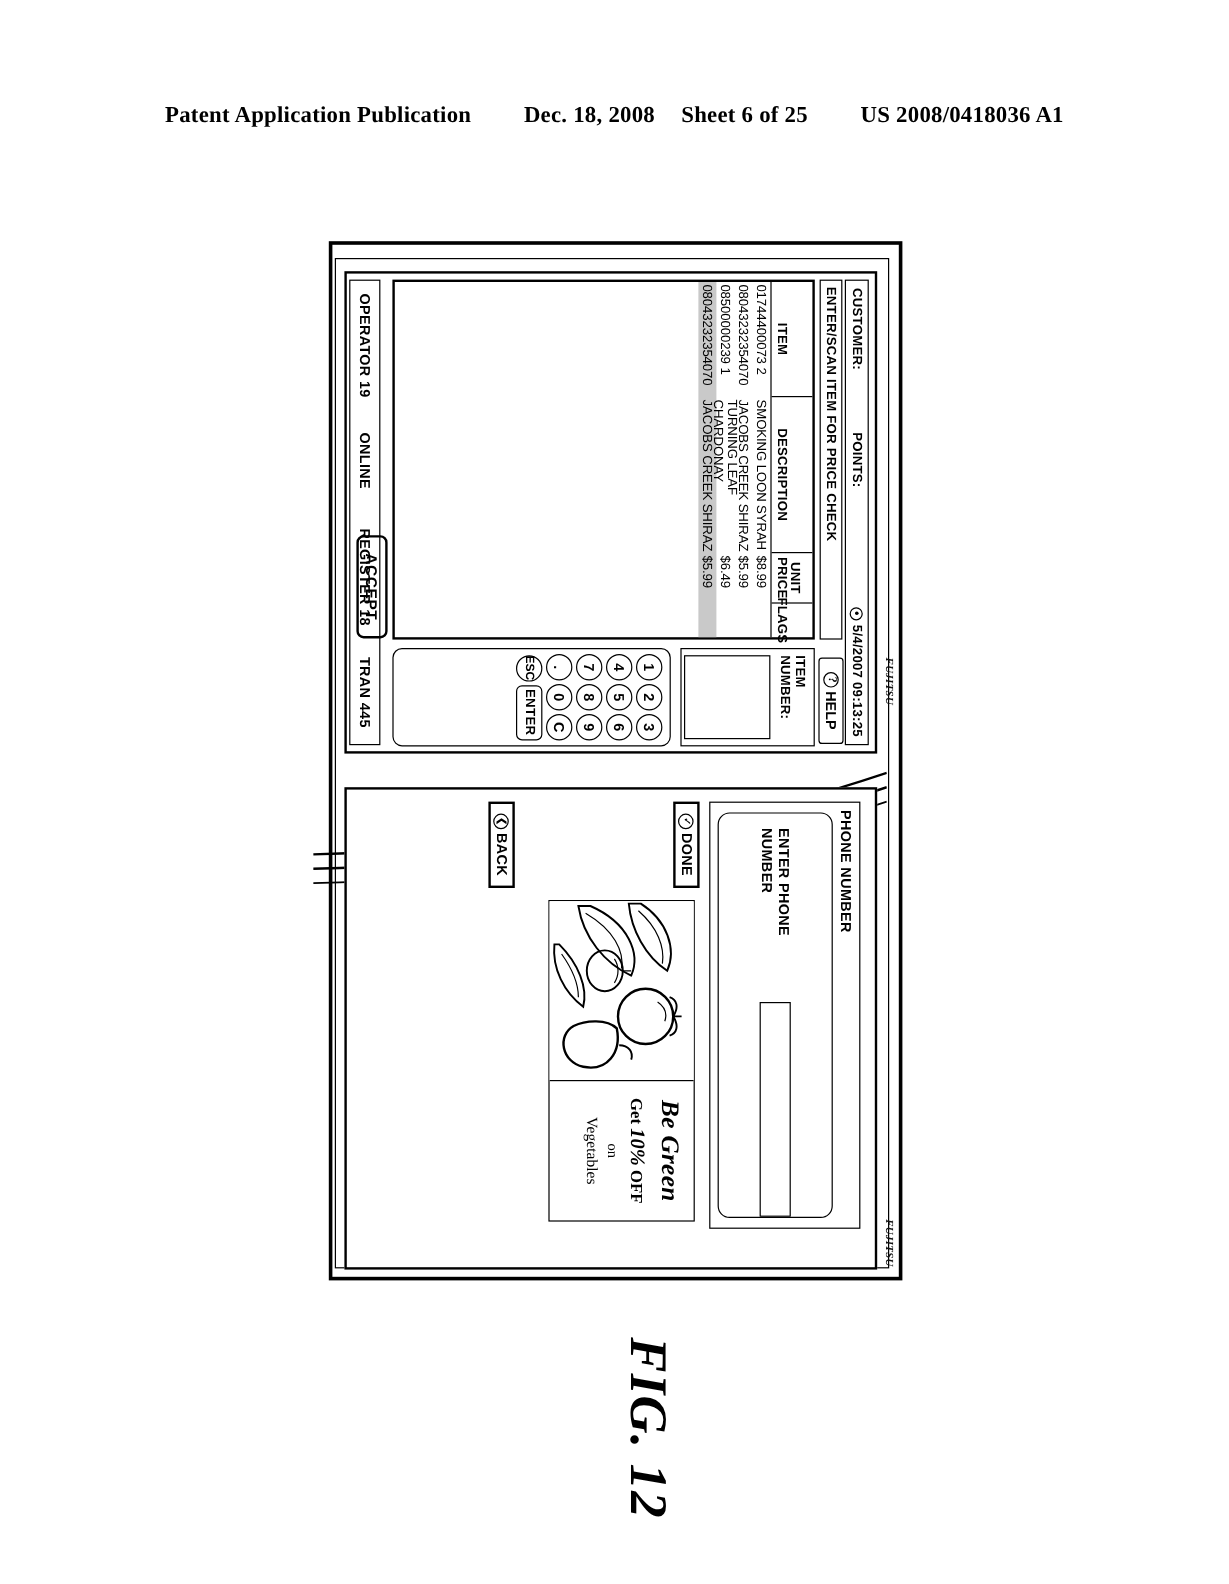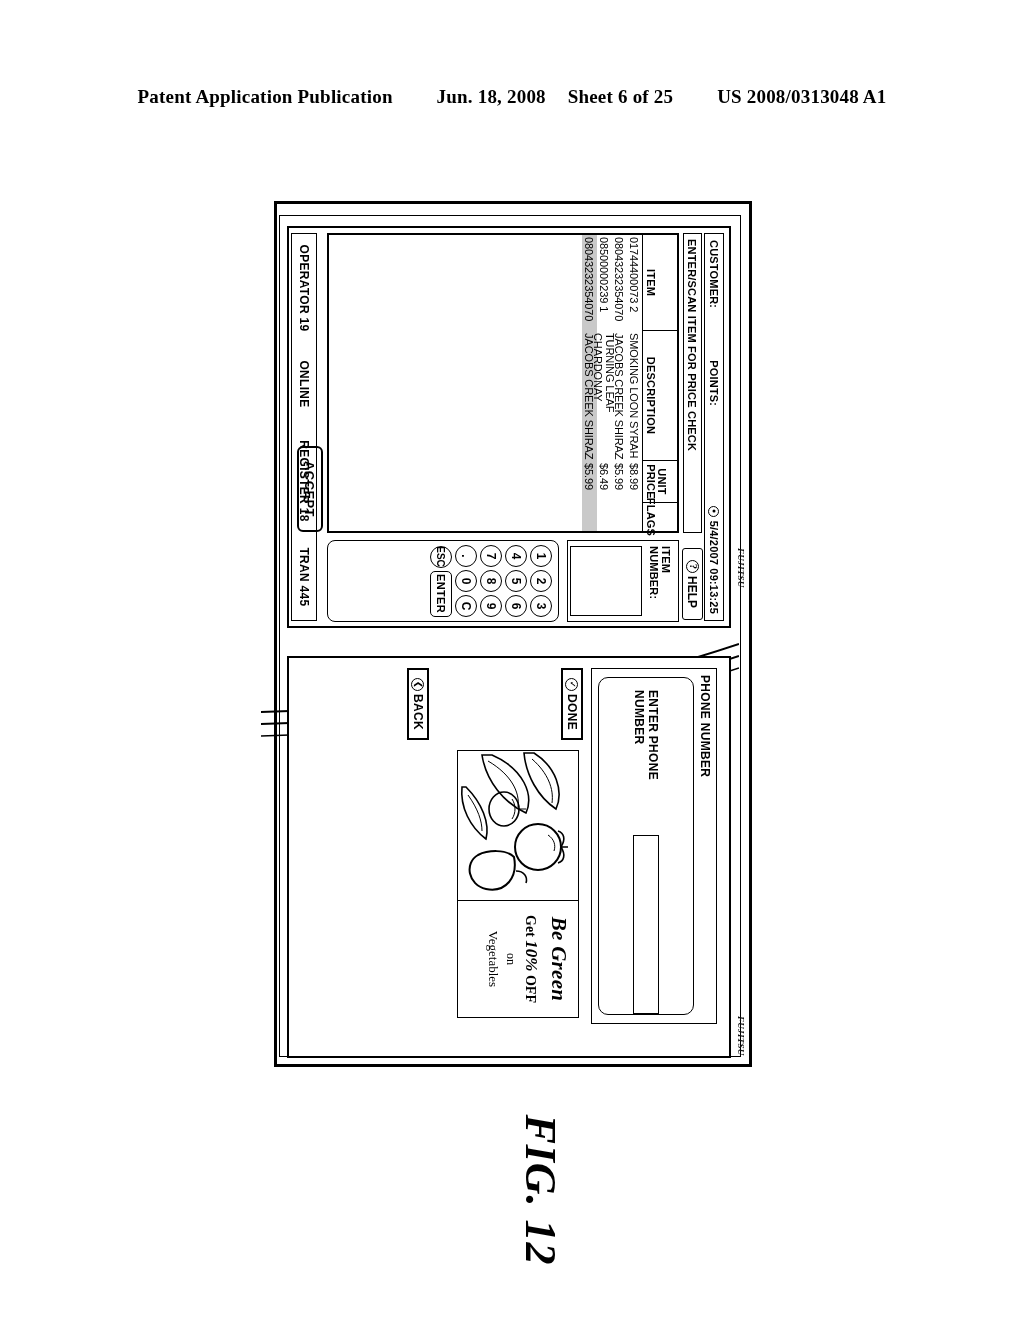--- a/index.html
+++ b/index.html
@@ -500,25 +500,25 @@
     font-family: "Liberation Serif", serif;
     font-size: 13px;
   }
 </style>
 </head>
 <body>
 
 <div id="patent-header">
   <span>Patent Application Publication</span>
   <span class="hdr-gap-1"></span>
-  <span>Jun. 18, 2008</span>
+  <span>Dec. 18, 2008</span>
   <span class="hdr-gap-2"></span>
   <span>Sheet 6 of 25</span>
   <span class="hdr-gap-3"></span>
-  <span>US 2008/0313048 A1</span>
+  <span>US 2008/0418036 A1</span>
 </div>
 
 <div id="figure-rotator">
 <div id="figure-inner">
 
   <div id="fig-caption">FIG. 12</div>
 
   <div id="pos-outer">
     <div id="pos-inner-rule"></div>
 

